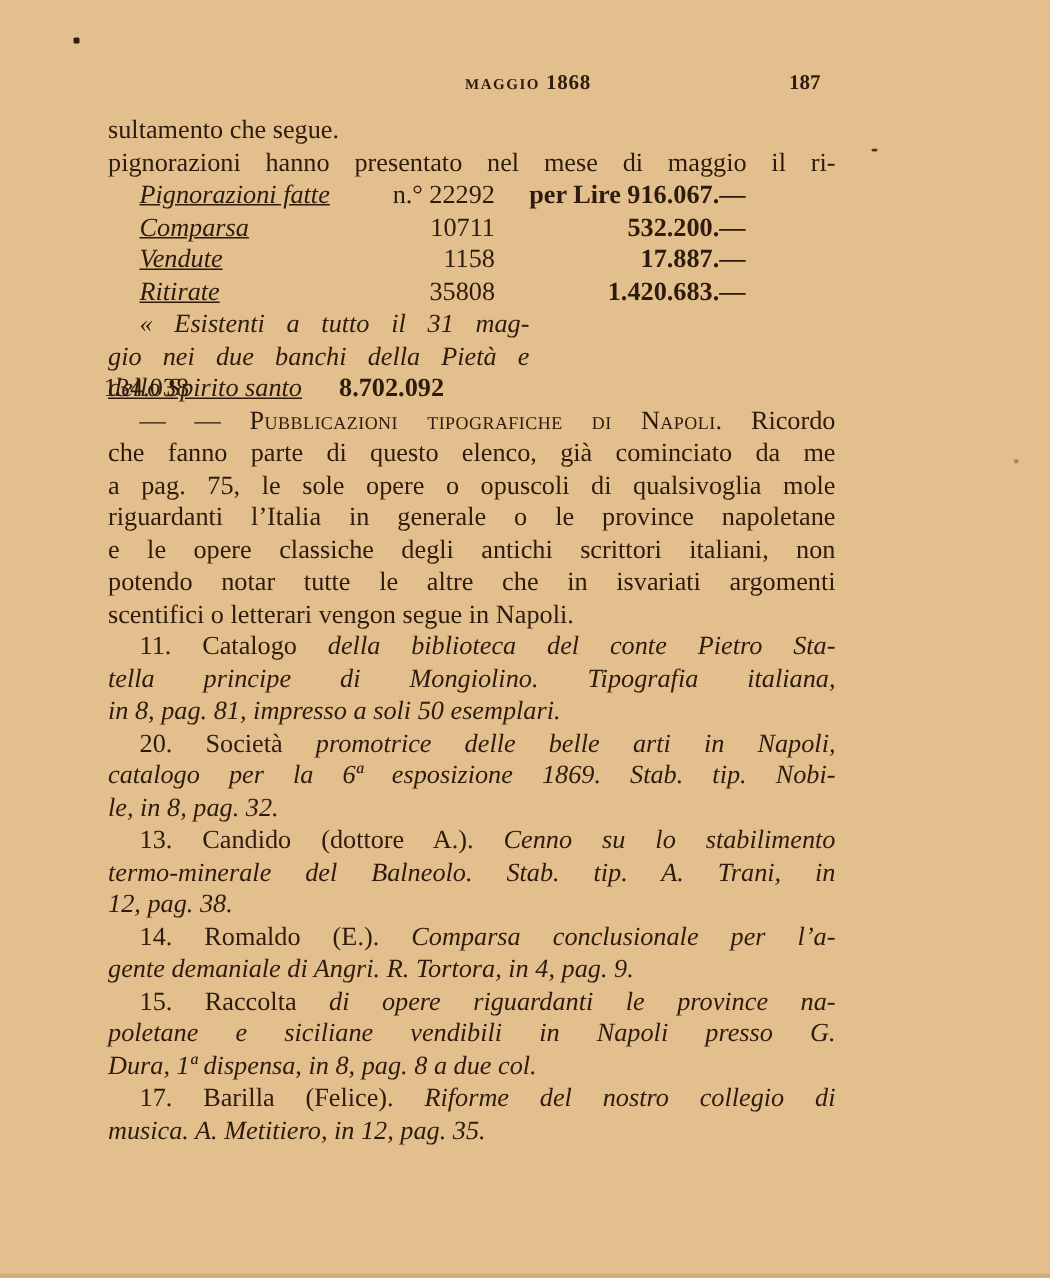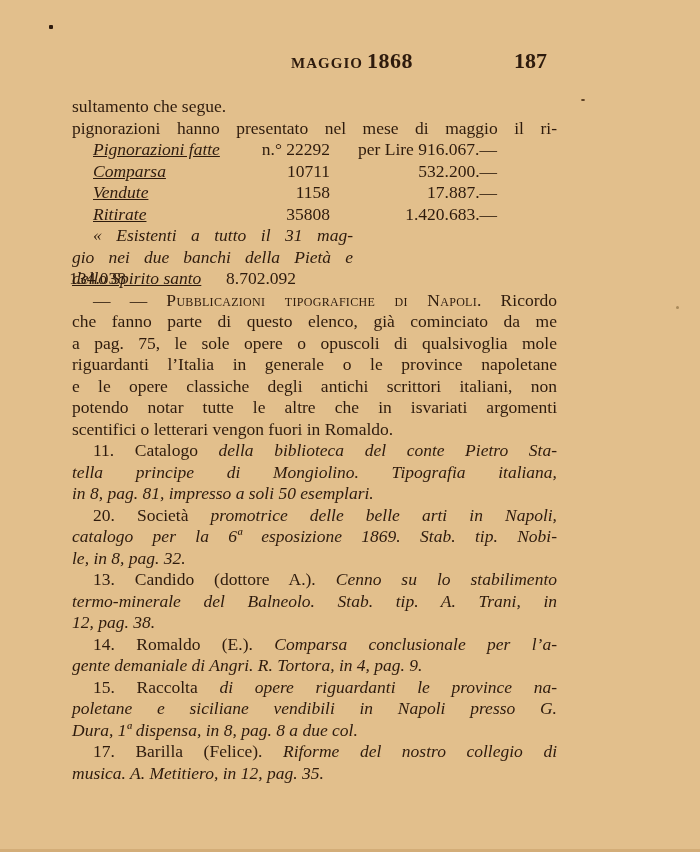--- a/index.html
+++ b/index.html
@@ -13,21 +13,21 @@
     font-family:"Liberation Serif","DejaVu Serif",serif;
     color:var(--ink);
     position:relative;
     overflow:hidden;
   }
   .page{position:absolute;inset:0;}
   .content{
     position:absolute;left:72px;top:48px;width:485px;
   }
   
-  .header{position:relative;height:20px;margin-bottom:28px;font-size:22px;}
+  .header{position:relative;height:20px;margin-bottom:8px;font-size:14px;}
   .header .center{position:absolute;left:130px;width:300px;text-align:center;letter-spacing:.5px;}
   .header .month{font-variant:small-caps;font-weight:600;letter-spacing:1px;}
   .header .year{font-weight:700;margin-left:4px;}
   .header .pagenum{position:absolute;right:10px;top:0;font-weight:700;}
   
   .bodytext{font-size:17.5px;line-height:21.5px;}
   .ln{
     text-align:justify;
     text-align-last:justify;
     text-justify:inter-word;
@@ -35,21 +35,21 @@
   .ln.last{text-align-last:left;}
   .ln.ind{text-indent:21px;}
   .i{font-style:italic;}
   .sc{font-variant:small-caps;letter-spacing:.3px;}
   .r{font-style:normal;}
   
   .trow{position:relative;height:21.5px;}
   .t-label{position:absolute;left:21px;top:0;font-style:italic;white-space:nowrap;text-decoration:underline;}
   .t-label.noind{left:0;}
   .t-num{position:absolute;right:227px;top:0;white-space:nowrap;}
-  .t-val{position:absolute;right:60px;top:0;white-space:nowrap;}
+  .t-val{position:absolute;right:60px;top:0;white-space:nowrap;font-weight:bold;}
   .t-val.nodash{right:57px;}
   
   .esist{width:281px;}
   
   .speck{position:absolute;border-radius:50%;}
   .s1{left:49px;top:25px;width:4px;height:4px;background:#2e1b0d;border-radius:1px;}
   .s2{left:581px;top:99px;width:4px;height:2px;background:#54381d;}
   .s3{left:676px;top:306px;width:3px;height:3px;background:#a98a5a;}
   .edge-bottom{position:absolute;left:0;right:0;bottom:0;height:3px;background:#d3ad78;}
 </style>
@@ -107,21 +107,21 @@
             <span class="t-val nodash">8.702.092</span>
           </div>
         </div>
       <div id="pubblicazioni">
           <div class="ln ind"><span class="r">— — </span><span class="sc">Pubblicazioni tipografiche di Napoli</span><span class="r">. Ricordo</span></div>
           <div class="ln"><span class="r">che fanno parte di questo elenco, già cominciato da me</span></div>
           <div class="ln"><span class="r">a pag. 75, le sole opere o opuscoli di qualsivoglia mole</span></div>
           <div class="ln"><span class="r">riguardanti l’Italia in generale o le province napoletane</span></div>
           <div class="ln"><span class="r">e le opere classiche degli antichi scrittori italiani, non</span></div>
           <div class="ln"><span class="r">potendo notar tutte le altre che in isvariati argomenti</span></div>
-          <div class="ln last"><span class="r">scentifici o letterari vengon fuori in Romaldo.</span></div>
+          <div class="ln last"><span class="r">scentifici o letterari vengon segue in Napoli.</span></div>
         </div>
       <div id="items">
           <div>
             <div class="ln ind"><span class="r">11. Catalogo </span><span class="i">della biblioteca del conte Pietro Sta-</span></div>
             <div class="ln"><span class="i">tella principe di Mongiolino. Tipografia italiana,</span></div>
             <div class="ln last"><span class="i">in 8, pag. 81, impresso a soli 50 esemplari.</span></div>
           </div>
           <div>
             <div class="ln ind"><span class="r">20. Società </span><span class="i">promotrice delle belle arti in Napoli,</span></div>
             <div class="ln"><span class="i">catalogo per la 6ª esposizione 1869. Stab. tip. Nobi-</span></div>

